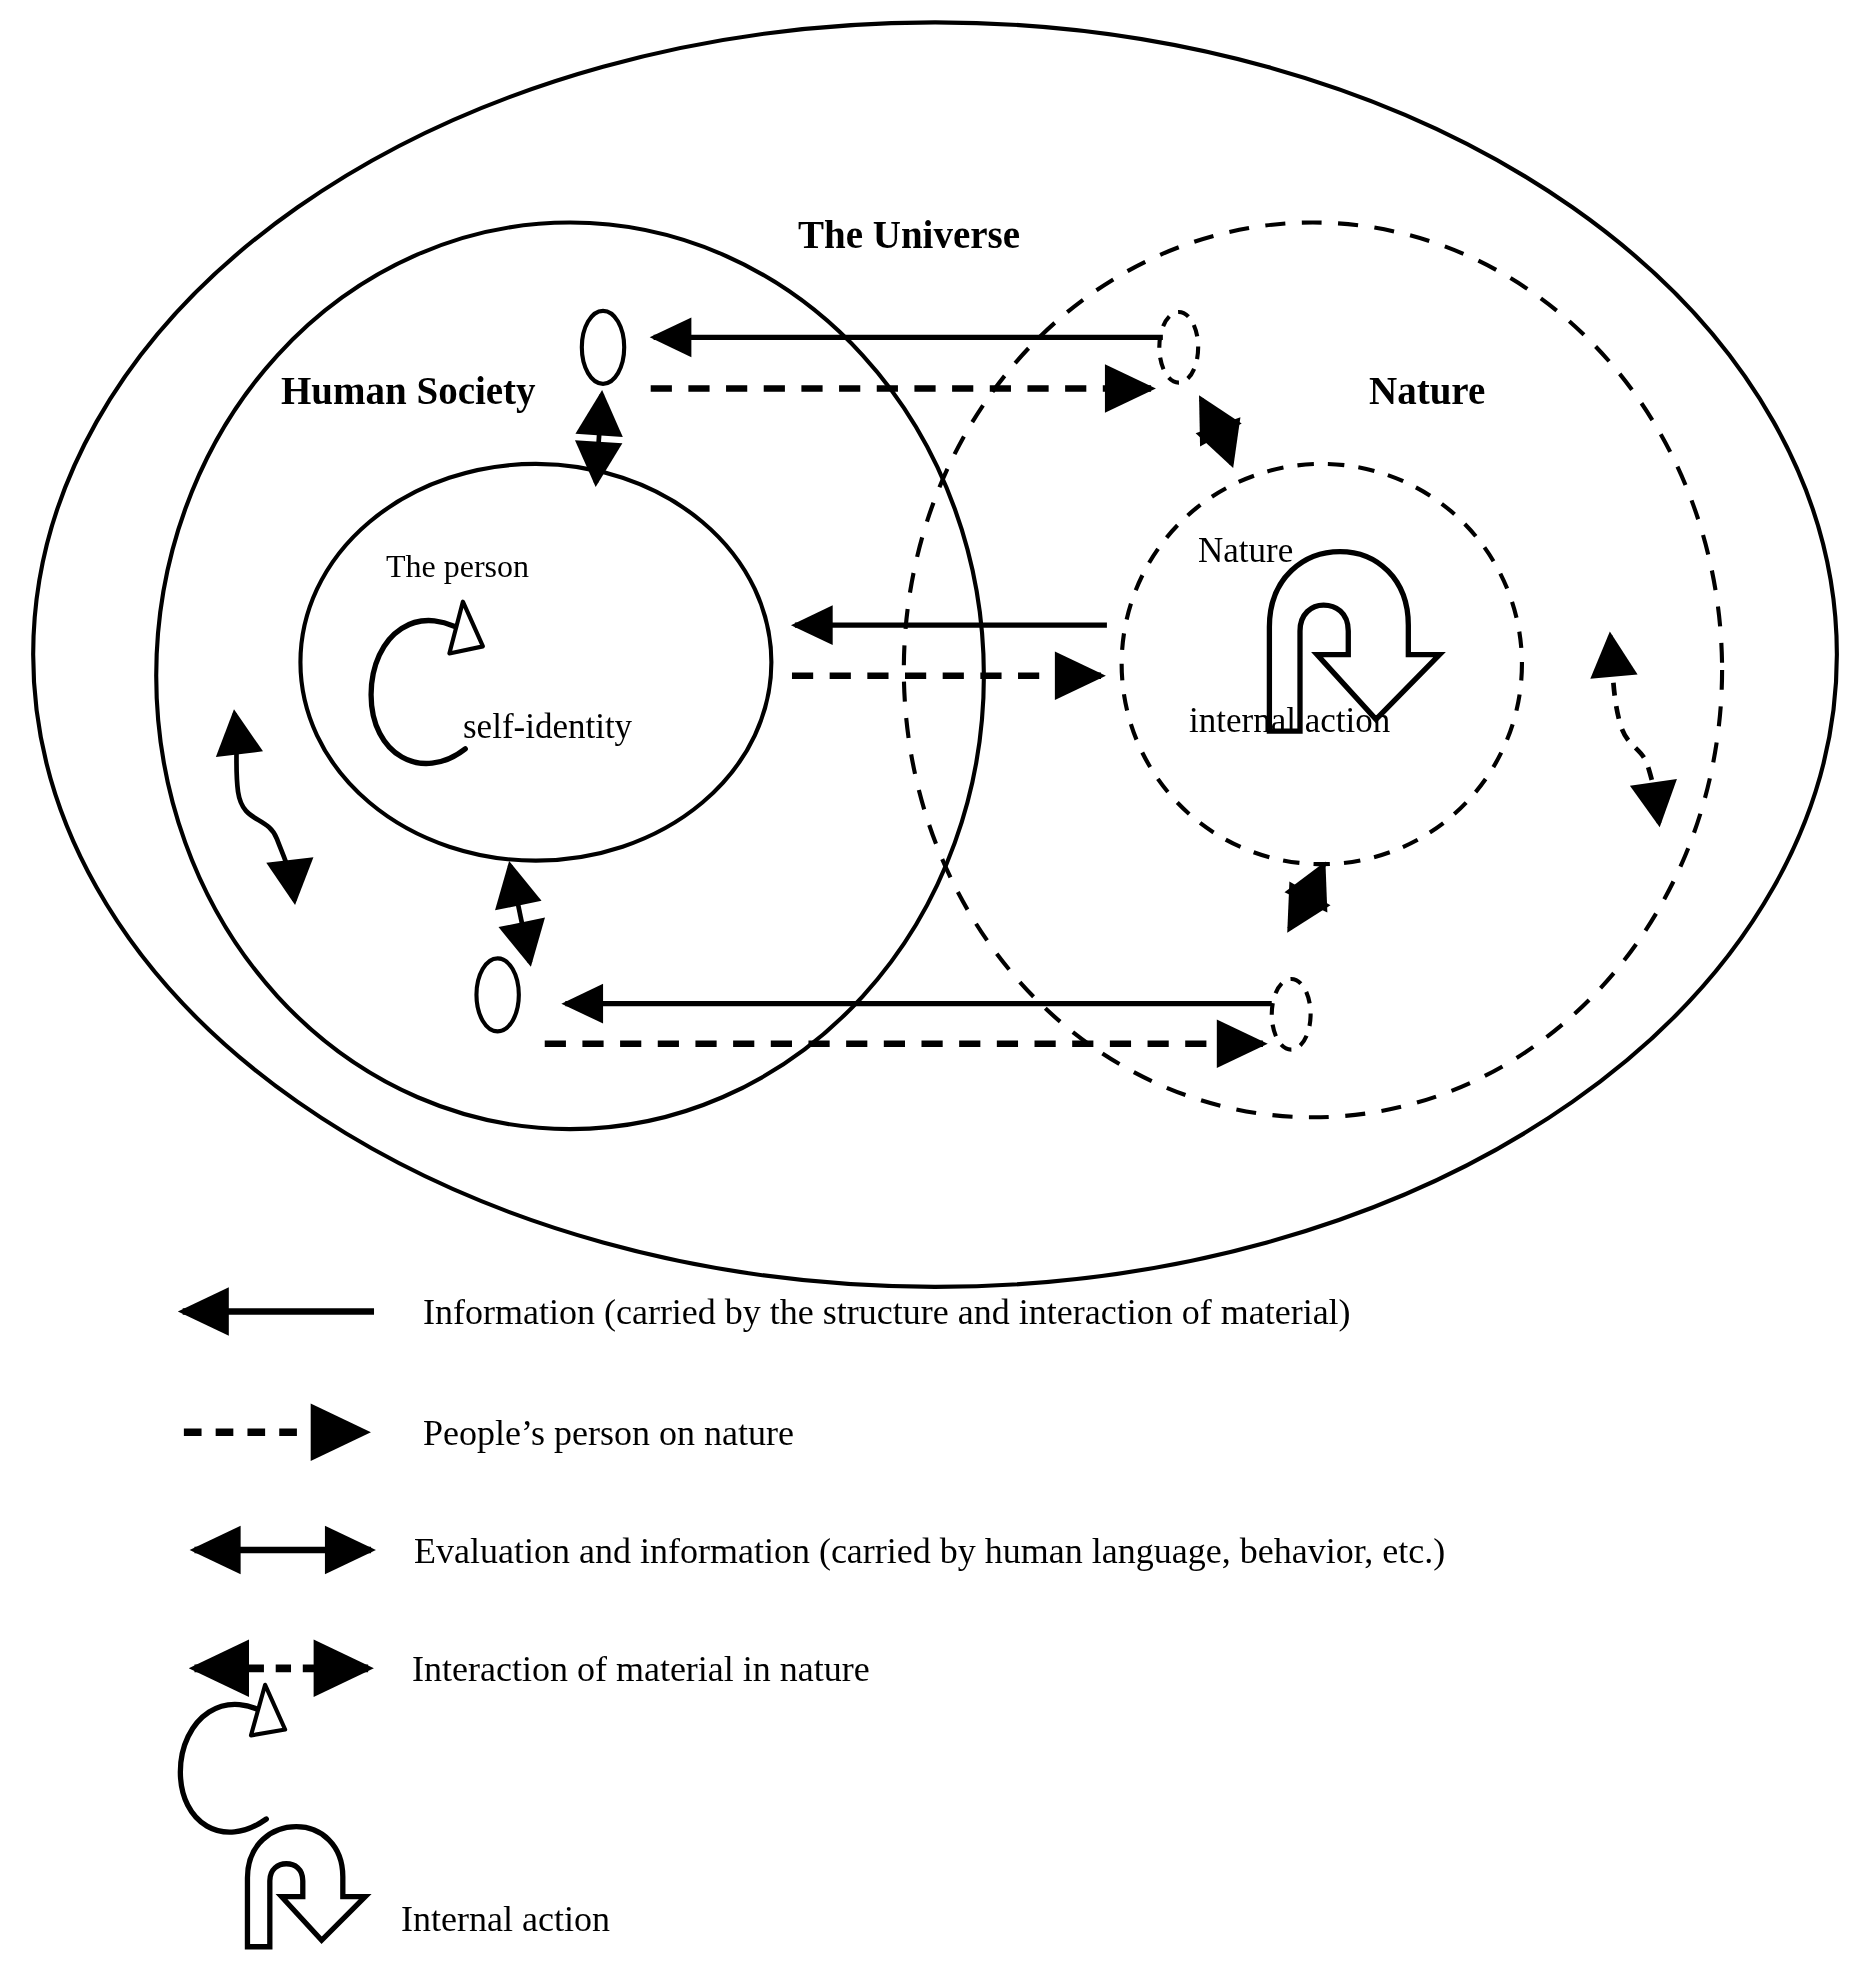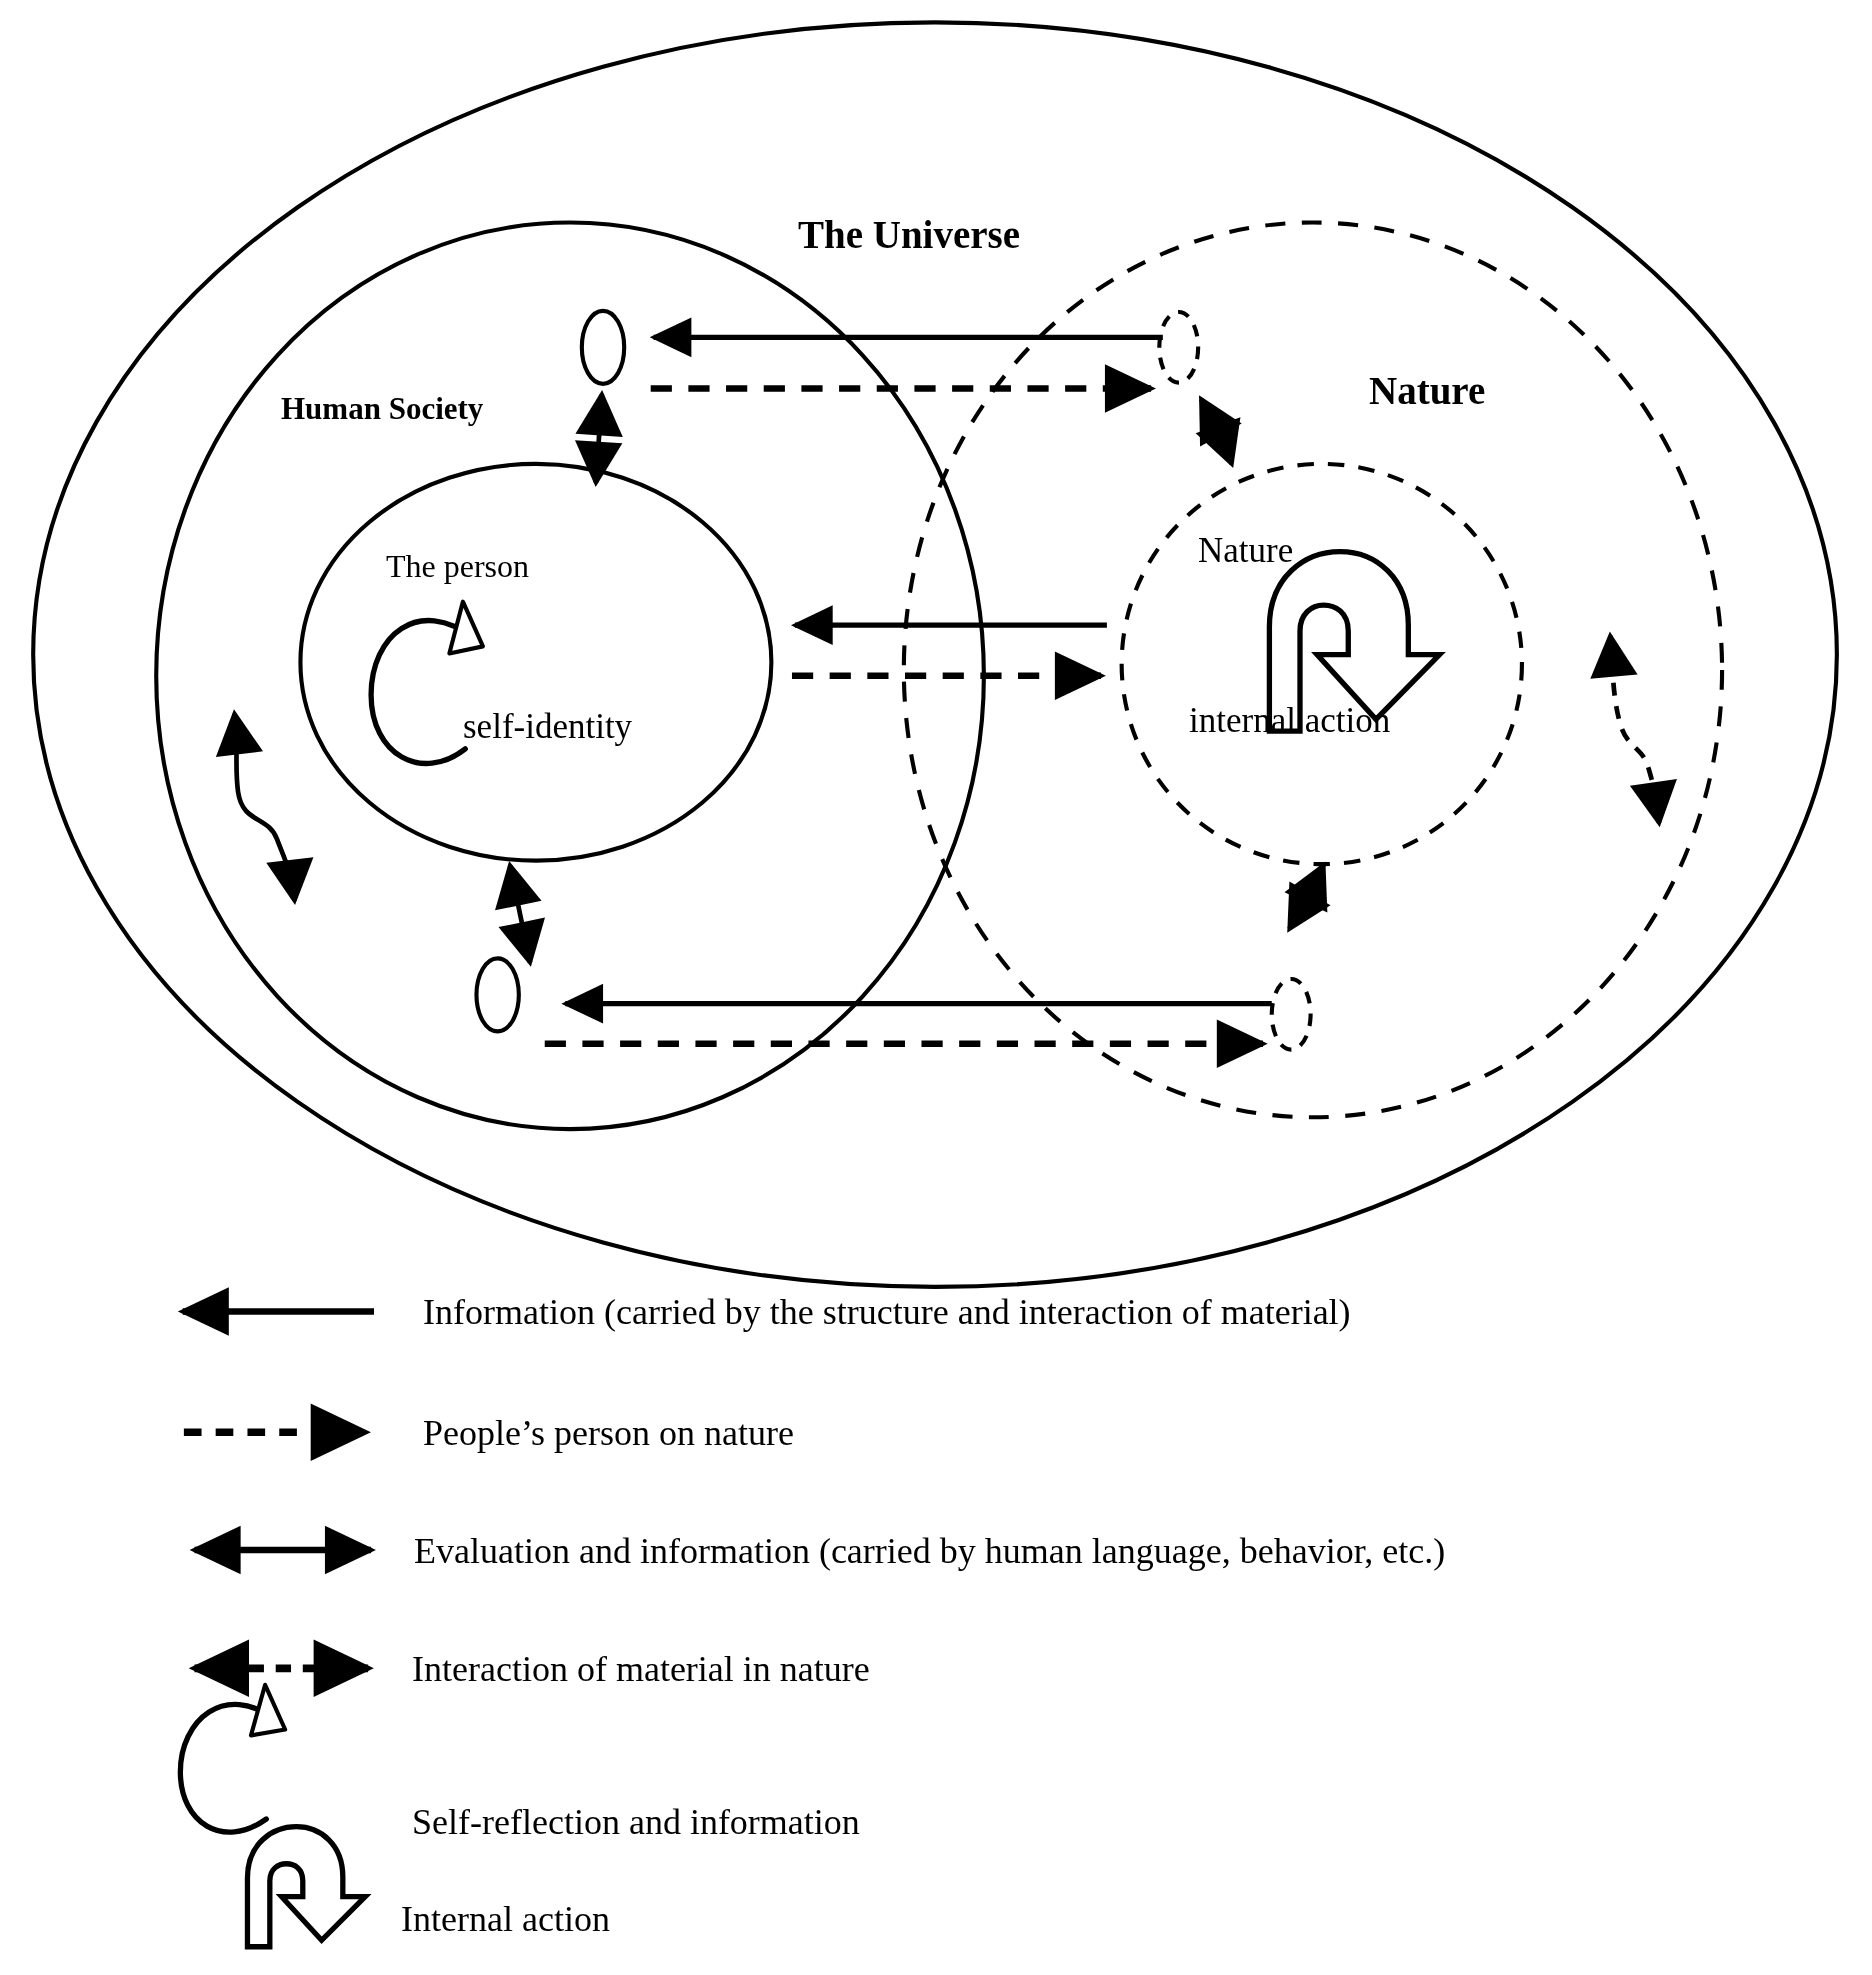--- a/index.html
+++ b/index.html
@@ -31,21 +31,21 @@
     position: absolute;
     white-space: nowrap;
     font-family: "Liberation Serif", "DejaVu Serif", serif;
     color: #000;
     line-height: 1;
   }
   .lbl-bold {
     font-weight: bold;
   }
   .t-universe   { left: 798px; top: 215px;  font-size: 39px; }
-  .t-society    { left: 281px;  top: 393px;  font-size: 31px; }
+  .t-society    { left: 281px;  top: 371px;  font-size: 39px; }
   .t-nature-big { left: 1369px; top: 371px;  font-size: 39px; }
   .t-person     { left: 386px;  top: 550px;  font-size: 32px; }
   .t-selfid     { left: 463px;  top: 709px; font-size: 35px; }
   .t-nature-sm  { left: 1198px; top: 533px;  font-size: 35px; }
   .t-internal   { left: 1189px; top: 703px; font-size: 35px; }
 
   .legend-label {
     position: absolute;
     white-space: nowrap;
     font-size: 36px;
@@ -195,17 +195,16 @@
   <div class="lbl lbl-bold t-nature-big">Nature</div>
   <div class="lbl t-person">The person</div>
   <div class="lbl t-selfid">self-identity</div>
   <div class="lbl t-nature-sm">Nature</div>
   <div class="lbl t-internal">internal action</div>
 
   <div class="legend-label lg1">Information (carried by the structure and interaction of material)</div>
   <div class="legend-label lg2">People’s person on nature</div>
   <div class="legend-label lg3">Evaluation and information (carried by human language, behavior, etc.)</div>
   <div class="legend-label lg4">Interaction of material in nature</div>
-  <div class="legend-label lg5">Self-reflection and information</div>
   <div class="legend-label lg6">Internal action</div>
 
 </div>
 
 
 </body></html>

